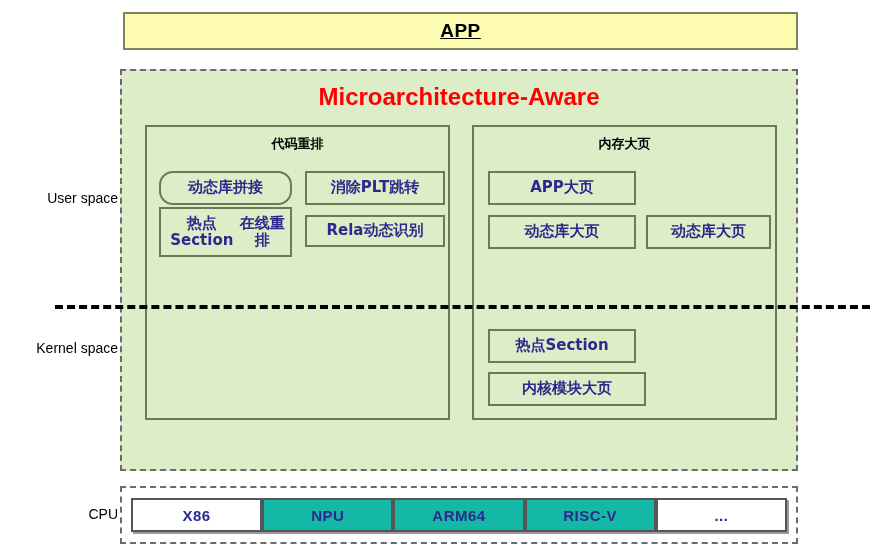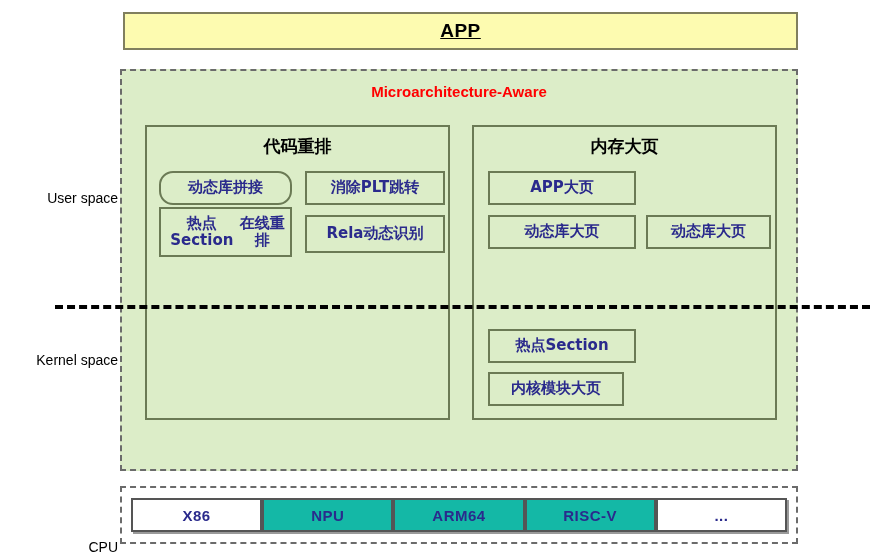--- a/index.html
+++ b/index.html
@@ -20,22 +20,22 @@
     position: absolute;
     left: 0;
     width: 118px;
     text-align: right;
     font-size: 14px;
     color: #000000;
     font-weight: normal;
     line-height: 1.2;
   }
   #label-user  { top: 190px; }
-  #label-kernel{ top: 352px; }
-  #label-cpu   { top: 506px; margin-top: 33px; }
+  #label-kernel{ top: 340px; }
+  #label-cpu   { top: 506px; }
 
   
   #app-bar {
     position: absolute;
     left: 123px;
     top: 12px;
     width: 675px;
     height: 38px;
     background: #fdfbb0;
     border: 2px solid #807f5e;
@@ -62,21 +62,21 @@
     background: #dcedc8;
     border: 2px dashed #6b6b6b;
     box-sizing: border-box;
   }
   #micro-title {
     position: absolute;
     left: 0;
     right: 0;
     top: 12px;
     text-align: center;
-    font-size: 15px;
+    font-size: 24px;
     font-weight: bold;
     color: #ff0000;
   }
 
   
   .group-panel {
     position: absolute;
     top: 54px;
     height: 295px;
     background: #dcedc8;
@@ -85,21 +85,21 @@
   }
   #panel-code { left: 23px;  width: 305px; }
   #panel-mem  { left: 350px; width: 305px; }
 
   .group-title {
     position: absolute;
     left: 0;
     right: 0;
     top: 8px;
     text-align: center;
-    font-size: 17px;
+    font-size: 13px;
     font-weight: bold;
     color: #000000;
   }
 
   
   .chip {
     position: absolute;
     background: #dcedc8;
     border: 2px solid #6b7a55;
     box-sizing: border-box;
@@ -112,28 +112,28 @@
     color: #2a2a8c;
     line-height: 1.15;
     padding: 0 4px;
   }
   .chip .cjk { font-family: "DejaVu Sans", sans-serif; }
 
   
   #chip-dynlib-splice { left: 12px;  top: 44px;  width: 133px; height: 34px; border-radius: 14px; }
   #chip-plt-elim      { left: 158px; top: 44px;  width: 140px; height: 34px; }
   #chip-hot-section   { left: 12px;  top: 80px;  width: 133px; height: 50px; flex-direction: row; }
-  #chip-rela-dyn      { left: 158px; top: 88px;  width: 140px; height: 38px; }
+  #chip-rela-dyn      { left: 158px; top: 88px;  width: 140px; height: 32px; }
 
   
   #chip-app-huge      { left: 14px;  top: 44px;  width: 148px; height: 34px; }
   #chip-dynlib-huge-1 { left: 14px;  top: 88px;  width: 148px; height: 34px; }
   #chip-dynlib-huge-2 { left: 172px; top: 88px;  width: 125px; height: 34px; }
   #chip-exec-huge     { left: 14px;  top: 202px; width: 148px; height: 34px; }
-  #chip-kmod-huge     { left: 14px;  top: 245px; width: 136px; height: 34px; }
+  #chip-kmod-huge     { left: 14px;  top: 245px; width: 158px; height: 34px; }
 
   
   #divider {
     position: absolute;
     left: 55px;
     top: 305px;
     width: 815px;
     height: 0;
     border-top: 4px dashed #000000;
   }

